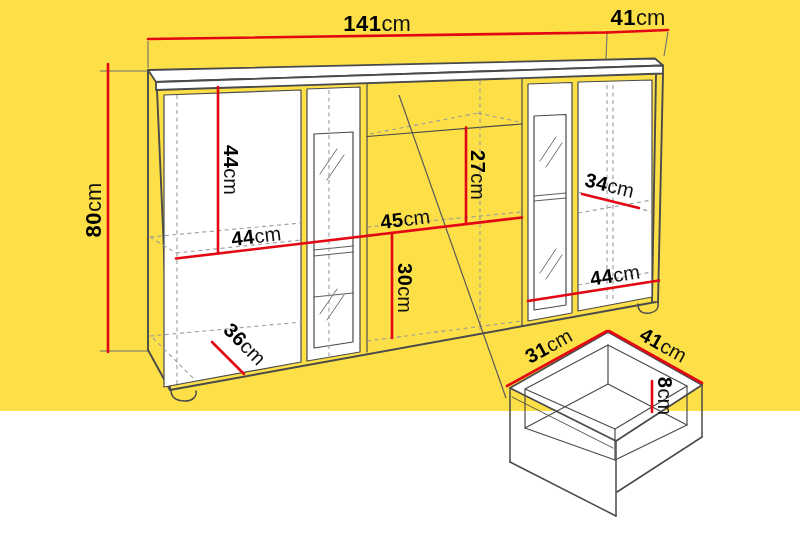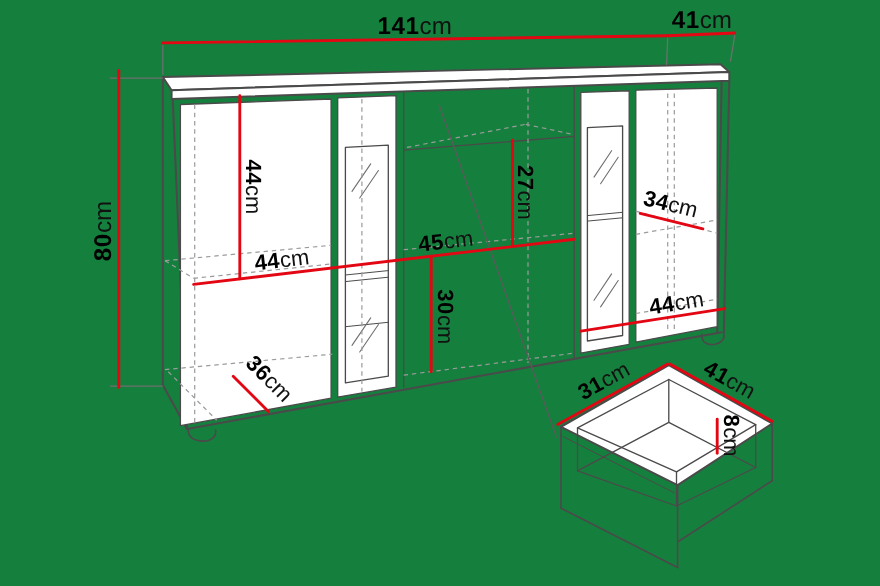--- a/index.html
+++ b/index.html
@@ -7,22 +7,22 @@
     padding: 0;
     background: #ffffff;
     width: 800px;
     height: 533px;
     overflow: hidden;
     font-family: "Liberation Sans", sans-serif;
   }
   .stage {
     position: relative;
     width: 800px;
-    height: 533px;
-    background: #15803d;
+    height: 411px;
+    background: #fde047;
   }
   svg { display: block; }
   text {
     font-family: "Liberation Sans", sans-serif;
     fill: #000000;
   }
   .dim-label { font-size: 20px; }
   .dim-label-lg { font-size: 22px; }
   .num { font-weight: bold; letter-spacing: 0.5px; }
   .unit { font-weight: normal; fill: #111111; }

